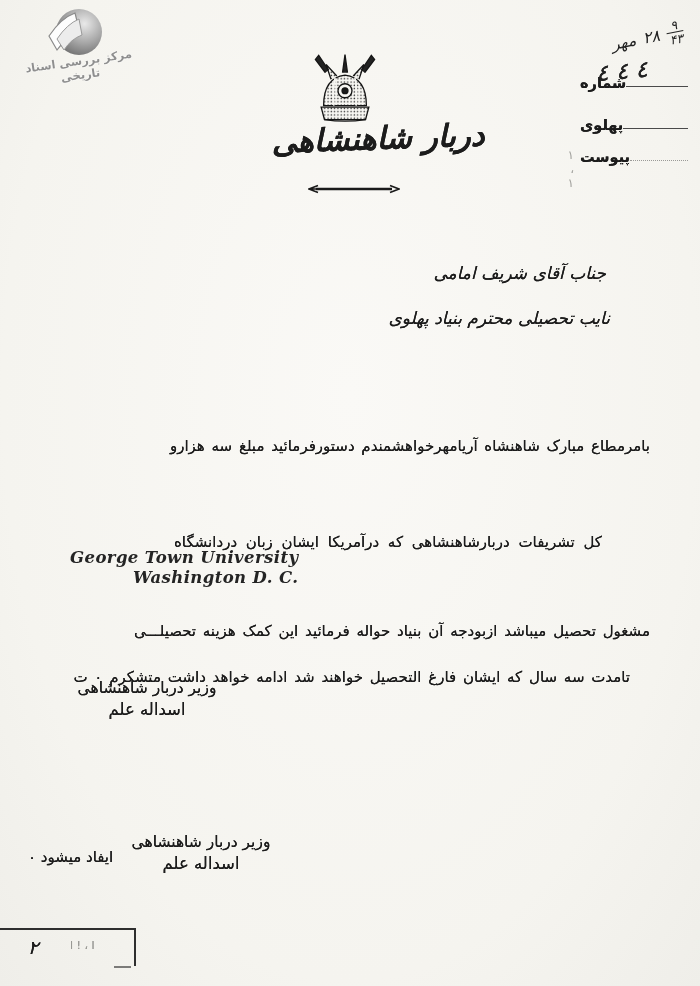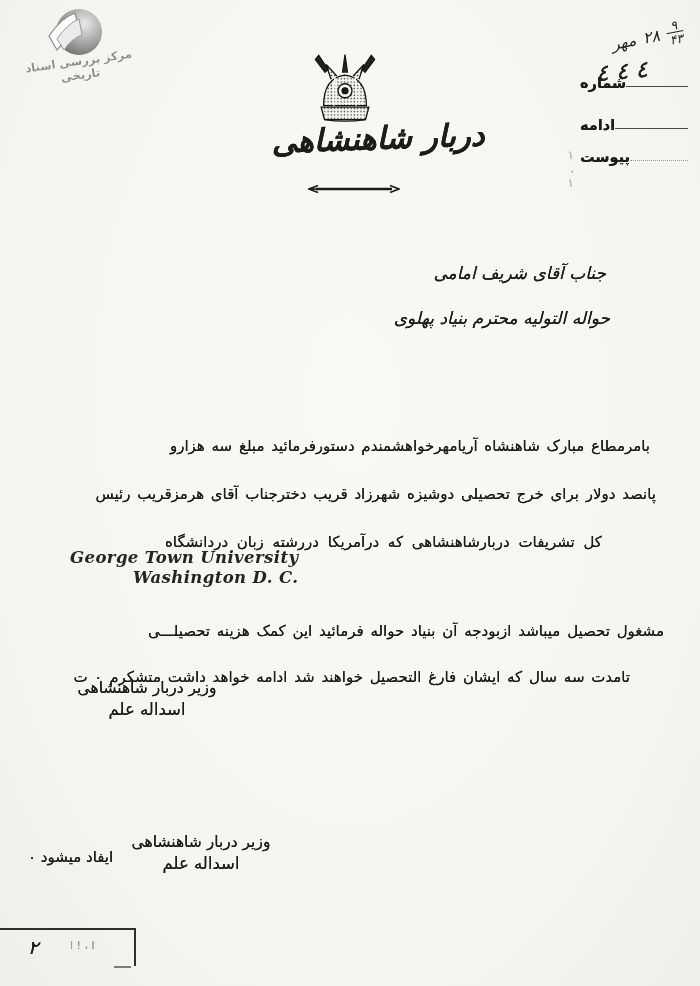--- a/index.html
+++ b/index.html
@@ -118,42 +118,41 @@
     <span>۲۸</span>
     <span>مهر</span>
   </div>
 
   <div class="field-row" style="top:72px">
     <span class="field-label">شماره</span>
     <span class="field-line"></span>
     <span class="field-value-hw fa">٤ ٤ ٤</span>
   </div>
   <div class="field-row" style="top:114px">
-    <span class="field-label">ادامه</span>
+    <span class="field-label">پهلوی</span>
     <span class="field-line"></span>
   </div>
   <div class="field-row" style="top:146px">
     <span class="field-label">پیوست</span>
     <span class="field-line faint"></span>
     <span class="field-marks">۱ ، ۱</span>
   </div>
 
   <div class="abs fa recipient" style="right:94px;top:263px">جناب آقای شریف امامی</div>
-  <div class="abs fa recipient" style="right:90px;top:308px">حواله التولیه  محترم بنیاد پهلوی</div>
+  <div class="abs fa recipient" style="right:90px;top:308px">نایب تحصیلی  محترم بنیاد پهلوی</div>
 
   <div class="abs fa line ws2" style="right:50px;top:390px">بامرمطاع مبارک شاهنشاه آریامهرخواهشمندم دستورفرمائید مبلغ سه  هزارو</div>
-  <div class="abs fa line ws2" style="right:44px;top:438px">پانصد دولار برای خرج تحصیلی دوشیزه  شهرزاد قریب دخترجناب آقای هرمزقریب رئیس</div>
-  <div class="abs fa line ws4" style="right:98px;top:486px">کل تشریفات دربارشاهنشاهی که  درآمریکا دررشته  زبان دردانشگاه</div>
+  <div class="abs fa line ws4" style="right:98px;top:486px">کل تشریفات دربارشاهنشاهی که  درآمریکا ایشان  زبان دردانشگاه</div>
 
   <div class="abs university">
     <div>George Town University</div>
     <div>Washington D. C.</div>
   </div>
 
-  <div class="abs fa line ws2" style="right:36px;top:575px">مشغول تحصیل میباشد ازبودجه آن بنیاد حواله  فرمائید این کمک هزینه  تحصیلـــی</div>
+  <div class="abs fa line ws2" style="right:50px;top:575px">مشغول تحصیل میباشد ازبودجه آن بنیاد حواله  فرمائید این کمک هزینه  تحصیلـــی</div>
   <div class="abs fa line ws2" style="right:70px;top:621px">تامدت سه  سال که  ایشان فارغ التحصیل خواهند شد ادامه  خواهد داشت متشکرم ۰ ت</div>
 
   <div class="abs sig" style="right:478px;top:679px">
     <div class="fa sig-title">وزیر دربار شاهنشاهی</div>
     <div class="fa sig-name">اسداله علم</div>
   </div>
 
   <div class="abs fa line" style="left:28px;top:801px">ایفاد میشود ۰</div>
 
   <div class="abs sig" style="left:126px;top:833px">

